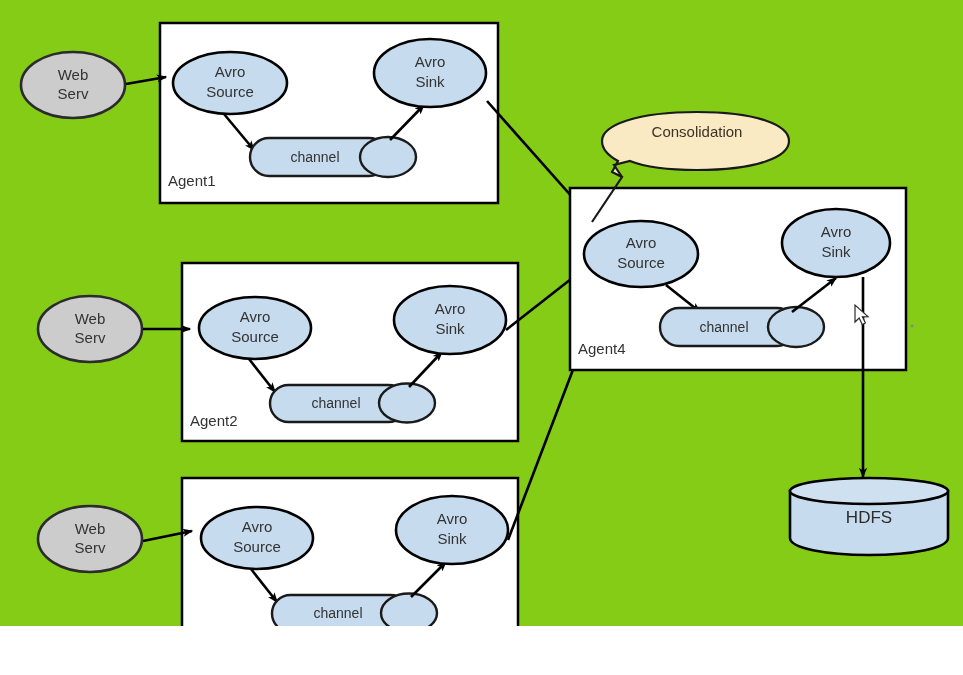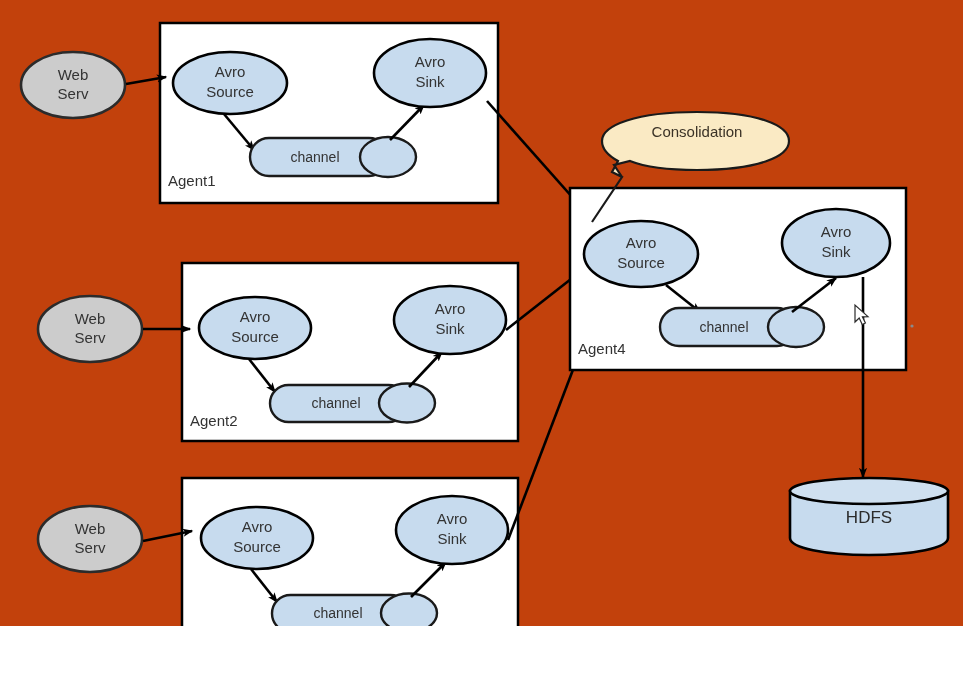--- a/index.html
+++ b/index.html
@@ -8,21 +8,21 @@
     padding: 0;
     background: #ffffff;
   }
   body {
     font-family: "Liberation Sans", sans-serif;
   }
   #canvas {
     position: relative;
     width: 963px;
     height: 626px;
-    background: #c2410c;
+    background: #84cc16;
     overflow: hidden;
   }
   svg#diagram {
     position: absolute;
     left: 0;
     top: 0;
     width: 963px;
     height: 675px;
   }
   .node-label {

